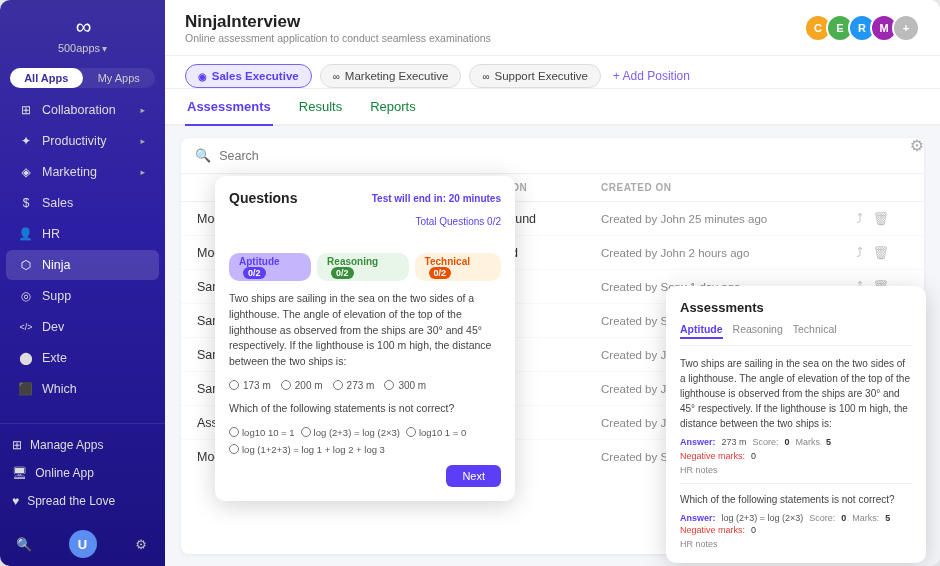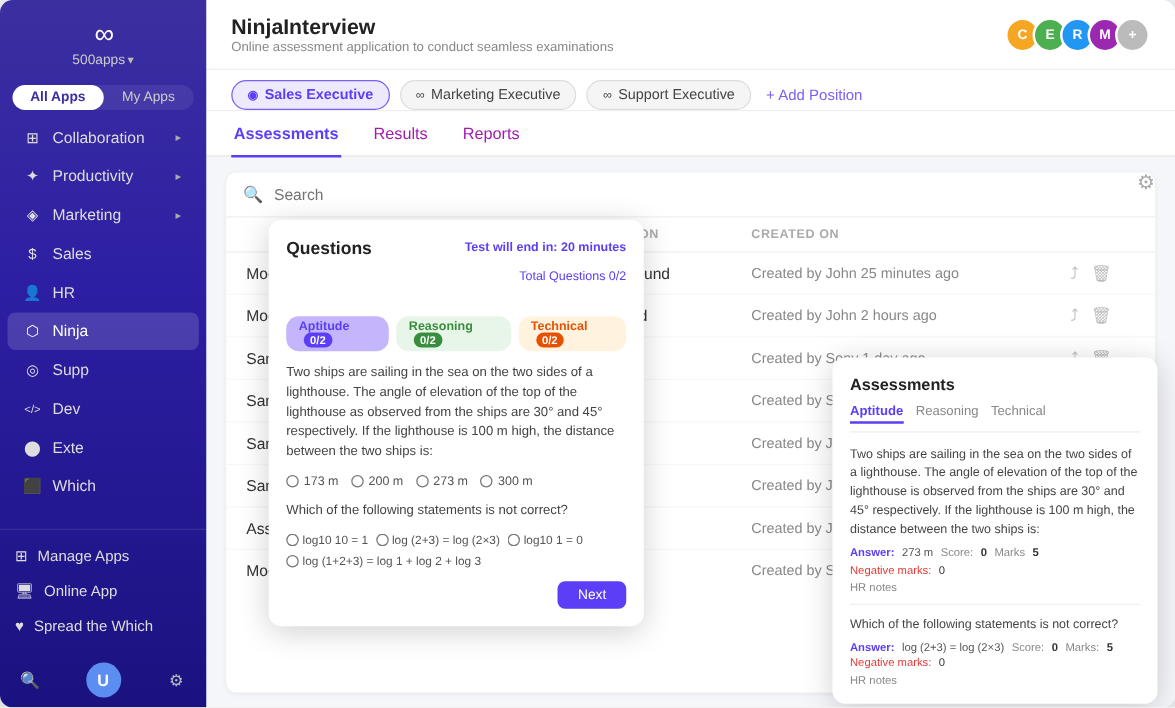--- a/index.html
+++ b/index.html
@@ -44,21 +44,21 @@
     
     .position-bar { background: #fff; padding: 8px 20px 0; display: flex; align-items: center; gap: 8px; border-bottom: 1px solid #eee; }
     .pos-tab { display: flex; align-items: center; gap: 5px; padding: 5px 12px; border-radius: 16px; font-size: 11.5px; cursor: pointer; border: 1.5px solid transparent; }
     .pos-tab.active-pos { background: #ede9ff; border-color: #7c5ff5; color: #5b3ef5; font-weight: 600; }
     .pos-tab.inactive-pos { background: #f5f5f5; border-color: #ddd; color: #444; }
     .pos-tab-icon { font-size: 10px; }
     .add-pos { color: #7c5ff5; font-size: 12px; cursor: pointer; margin-left: 4px; display: flex; align-items: center; gap: 3px; }
 
     
     .content-area { flex: 1; display: flex; flex-direction: column; overflow: hidden; padding: 0 0 0 0; position: relative; }
-    .content-tab { padding: 10px 2px; font-size: 13px; color: #a21caf; cursor: pointer; border-bottom: 2.5px solid transparent; margin-bottom: -2px; }
+    .content-tab { padding: 10px 2px; font-size: 13px; color: #15803d; cursor: pointer; border-bottom: 2.5px solid transparent; margin-bottom: -2px; }
     .content-tab.active-tab { color: #5b3ef5; border-bottom-color: #5b3ef5; font-weight: 600; }
 
     
     .table-area { flex: 1; background: #fff; margin: 12px 16px; border-radius: 8px; overflow: hidden; box-shadow: 0 1px 4px rgba(0,0,0,0.06); }
     .search-bar { padding: 10px 14px; border-bottom: 1px solid #f0f0f0; display: flex; align-items: center; gap: 8px; }
     .search-bar input { border: none; outline: none; font-size: 12.5px; color: #555; background: transparent; width: 100%; }
     .search-icon { color: #aaa; font-size: 13px; }
 
     .settings-icon-wrapper { position: absolute; top: 10px; right: 16px; }
     .settings-icon { color: #aaa; font-size: 16px; cursor: pointer; }
@@ -202,21 +202,21 @@
       <div class="sidebar-bottom-item">
         <span>⊞</span>
         <span>Manage Apps</span>
       </div>
       <div class="sidebar-bottom-item">
         <span>🖥</span>
         <span>Online App</span>
       </div>
       <div class="sidebar-bottom-item">
         <span>♥</span>
-        <span>Spread the Which</span>
+        <span>Spread the Love</span>
       </div>
     </div>
     <div class="sidebar-bottom-bar">
       <div class="sidebar-icon-btn">🔍</div>
       <div class="sidebar-avatar">U</div>
       <div class="sidebar-icon-btn">⚙</div>
     </div>
   </div>
 
   <div class="main-content">

